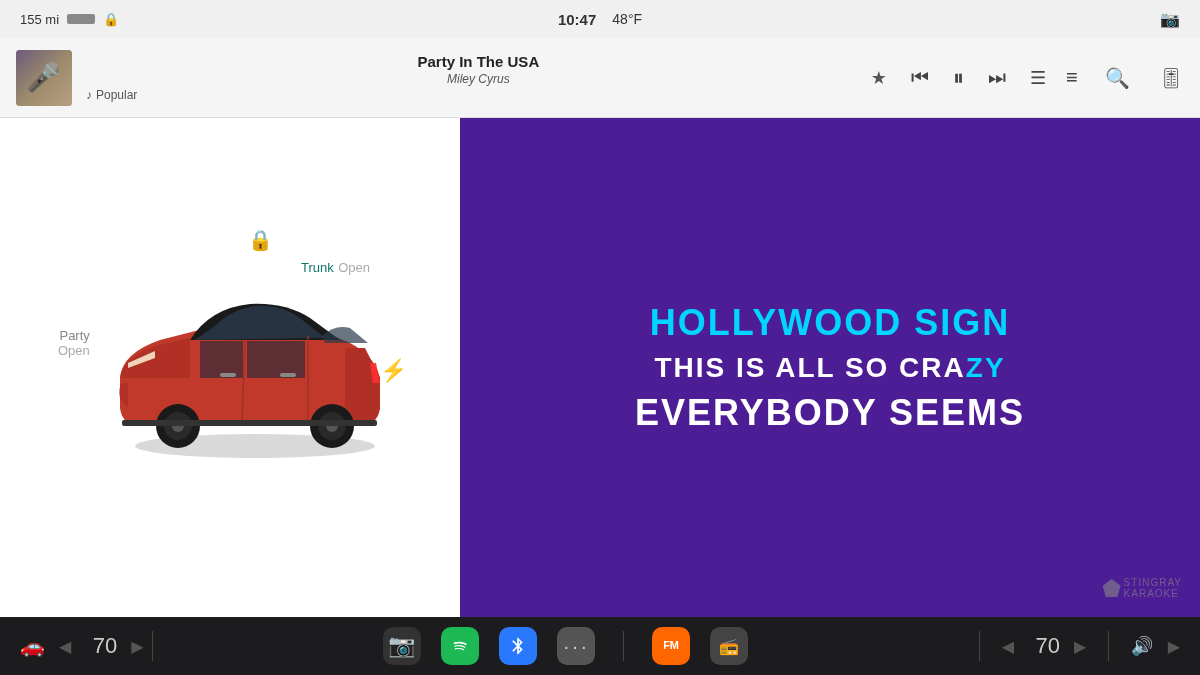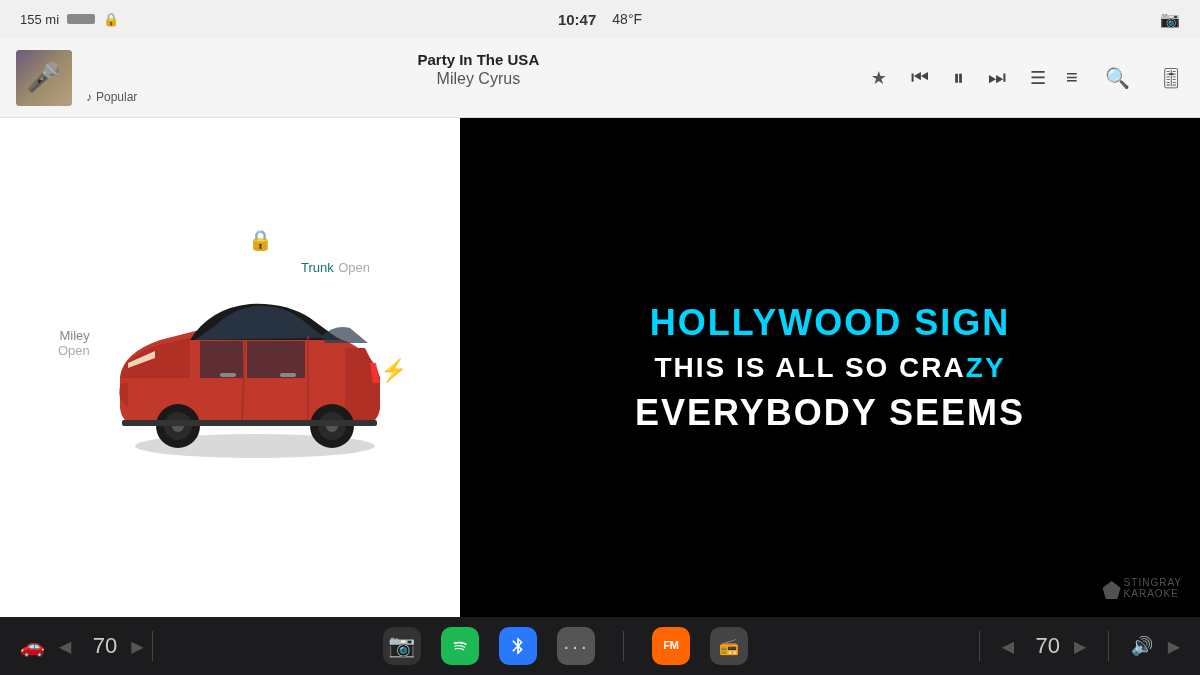--- a/index.html
+++ b/index.html
@@ -95,23 +95,24 @@
       margin-left: 14px;
       flex: 1;
       text-align: center;
     }
     .song-title {
       font-size: 15px;
       font-weight: 600;
       color: #222;
     }
     .song-artist {
-      font-size: 16px;
+      font-size: 12px;
       color: #555;
       margin-top: 2px;
+      font-style: italic;
     }
     .song-tag {
       font-size: 12px;
       color: #555;
       margin-top: 2px;
       display: flex;
       align-items: center;
       gap: 4px;
     }
     .music-controls {
@@ -204,21 +205,21 @@
     
     .car-container {
       width: 340px;
       height: 200px;
       position: relative;
     }
 
     
     .right-panel {
       flex: 1;
-      background: #000000;
+      background: #4c1d95;
       display: flex;
       flex-direction: column;
       align-items: center;
       justify-content: center;
       position: relative;
     }
     .karaoke-lines {
       text-align: center;
     }
     .karaoke-line {
@@ -235,21 +236,21 @@
       font-size: 28px;
       font-weight: 900;
     }
     .line-mixed .cyan-part { color: #00d4ff; }
 
     .stingray-badge {
       position: absolute;
       bottom: 18px;
       right: 18px;
       display: flex;
-      align-items: flex-end;
+      align-items: center;
       gap: 3px;
       opacity: 0.6;
     }
     .stingray-logo {
       width: 18px; height: 18px;
       background: #888;
       clip-path: polygon(50% 0%, 100% 38%, 82% 100%, 18% 100%, 0% 38%);
     }
     .stingray-text {
       font-size: 10px;
@@ -369,21 +370,21 @@
     <span class="right-icon">🔍</span>
     <span class="right-icon">🎚</span>
   </div>
 </div>
 
 <div class="main-content">
 
   <div class="left-panel">
 
     <div class="frunk-label">
-      <span class="label-text">Miley</span>
+      <span class="label-text">Party</span>
       <span class="action-text">Open</span>
     </div>
 
     <div class="trunk-label">
       <span class="label-text">Trunk</span>
       <span class="action-text">Open</span>
     </div>
 
     <div class="lock-badge">🔒</div>
     <div class="lightning-badge">⚡</div>

